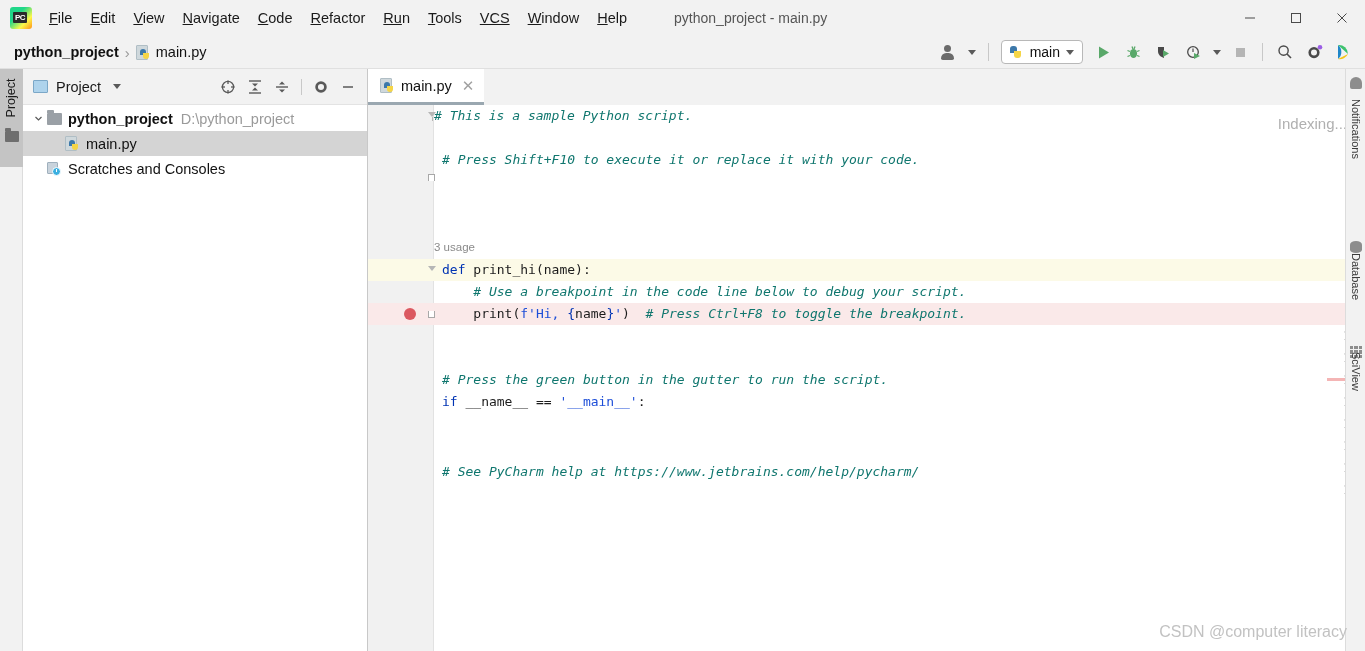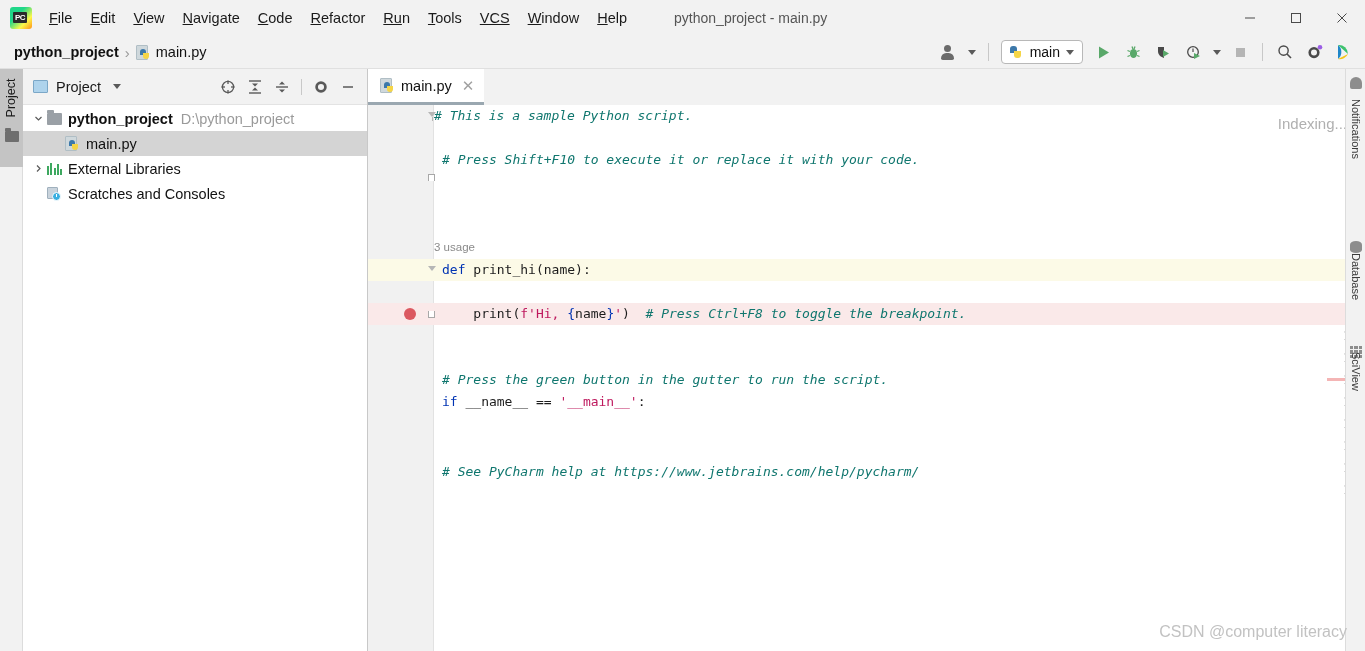--- a/index.html
+++ b/index.html
@@ -255,21 +255,21 @@
   .gutter-hl { position: absolute; left: 0; width: 65px; height: 22px; }
   .gutter-hl.caret-line { background: #f5f2e0; }
   .gutter-hl.bp-line { background: #f3e3e3; }
 
   .cl {
     position: absolute; left: 0; height: 22px; line-height: 22px;
     white-space: pre; font-family: "DejaVu Sans Mono", monospace; font-size: 13px;
   }
   .cmt { color: #0f766e; font-style: italic; }
   .kw { color: #0033b3; font-weight: normal; }
-  .str { color: #be185d; }
+  .str { color: #1d4ed8; }
   .brace { color: #0033b3; }
   .plain { color: #1c1c1c; }
 
   .usage-hint {
     position: absolute; left: 66px; height: 20px; line-height: 20px;
     font-family: "Liberation Sans", sans-serif; font-size: 11.5px; color: #8a8a8a;
   }
 
   .breakpoint {
     position: absolute; width: 12px; height: 12px; border-radius: 50%;
@@ -530,35 +530,20 @@
       <span class="tw"></span>
       <span class="tw"></span>
       <span class="py-icon" style="margin-right:6px">
           <span class="pg"></span>
           <span class="b1"></span>
           <span class="b2"></span>
         </span>
       <span>main.py</span>
     </div>
 
-    <div class="tree-row" style="padding-left:6px">
-      <span class="tw">
-        <svg width="9" height="9" viewBox="0 0 9 9">
-            <polyline points="3,1.5 6,4.5 3,7.5" fill="none" stroke="#5a5a5a" stroke-width="1.2"></polyline>
-          </svg>
-      </span>
-      <span class="lib-icon">
-        <i style="height:9px"></i>
-          <i style="height:12px"></i>
-          <i style="height:7px"></i>
-          <i style="height:11px"></i>
-          <i style="height:6px"></i>
-      </span>
-      <span>External Libraries</span>
-    </div>
 
     <div class="tree-row" style="padding-left:6px">
       <span class="tw"></span>
       <span class="scratch-icon">
         <span class="sq"></span>
           <span class="clk"></span>
       </span>
       <span>Scratches and Consoles</span>
     </div>
   </div>
@@ -620,20 +605,21 @@
     <div class="fold-bracket-top" style="left:60px; top:69px; border-bottom:none"></div>
     <div class="fold-tri" style="left:60px; top:161px"></div>
     <div class="fold-bracket-top" style="left:60px; top:206px; border-top:none"></div>
 
     <div class="usage-hint" style="top:132px">3 usage</div>
 
     <div class="code-text">
       <div class="cl" style="top:0px"><span class="cmt"># This is a sample Python script.</span></div>
       <div class="cl" style="top:44px; left:8px"><span class="cmt"># Press Shift+F10 to execute it or replace it with your code.</span></div>
       <div class="cl" style="top:154px; left:8px"><span class="kw">def</span><span class="plain"> print_hi(name):</span></div>
+      <div class="cl" style="top:176px; left:8px"><span class="cmt">    # Use a breakpoint in the code line below to debug your script.</span></div>
       <div class="cl" style="top:198px; left:8px"><span class="plain">    print(</span><span class="str">f'Hi, </span><span class="brace">{</span><span class="plain">name</span><span class="brace">}</span><span class="str">'</span><span class="plain">)</span><span class="cmt">  # Press Ctrl+F8 to toggle the breakpoint.</span></div>
       <div class="cl" style="top:264px; left:8px"><span class="cmt"># Press the green button in the gutter to run the script.</span></div>
       <div class="cl" style="top:286px; left:8px"><span class="kw">if</span><span class="plain"> __name__ == </span><span class="str">'__main__'</span><span class="plain">:</span></div>
       <div class="cl" style="top:356px; left:8px"><span class="cmt"># See PyCharm help at https://www.jetbrains.com/help/pycharm/</span></div>
     </div>
 
     <div class="indexing">Indexing...</div>
 
     <div class="markerbar">
       <div class="marker-err" style="top:237px"></div>

